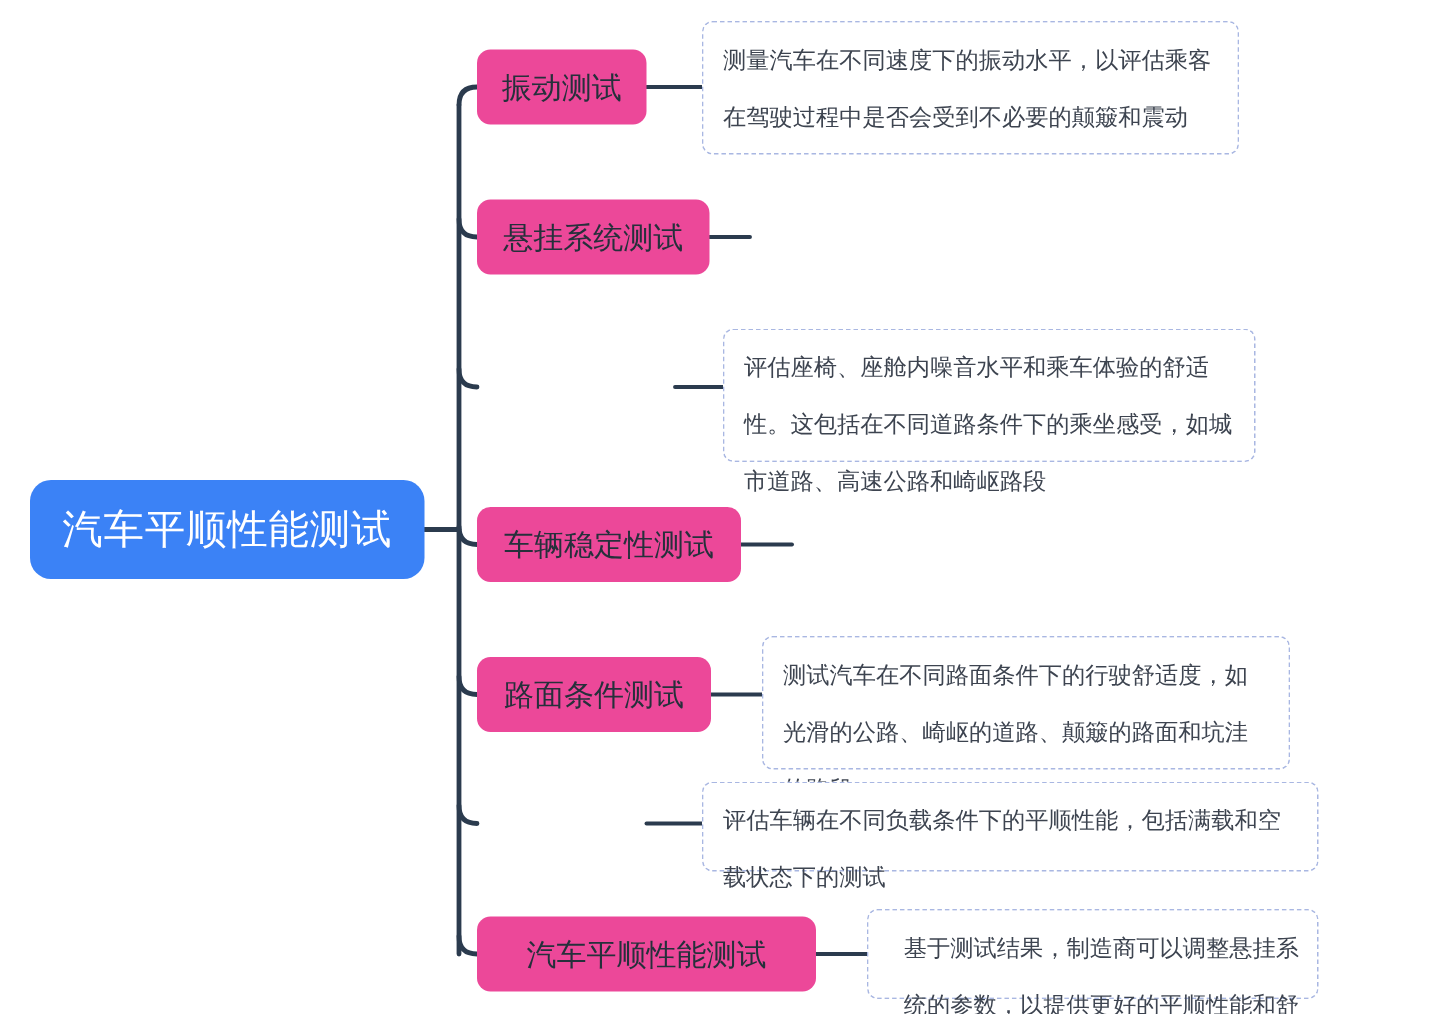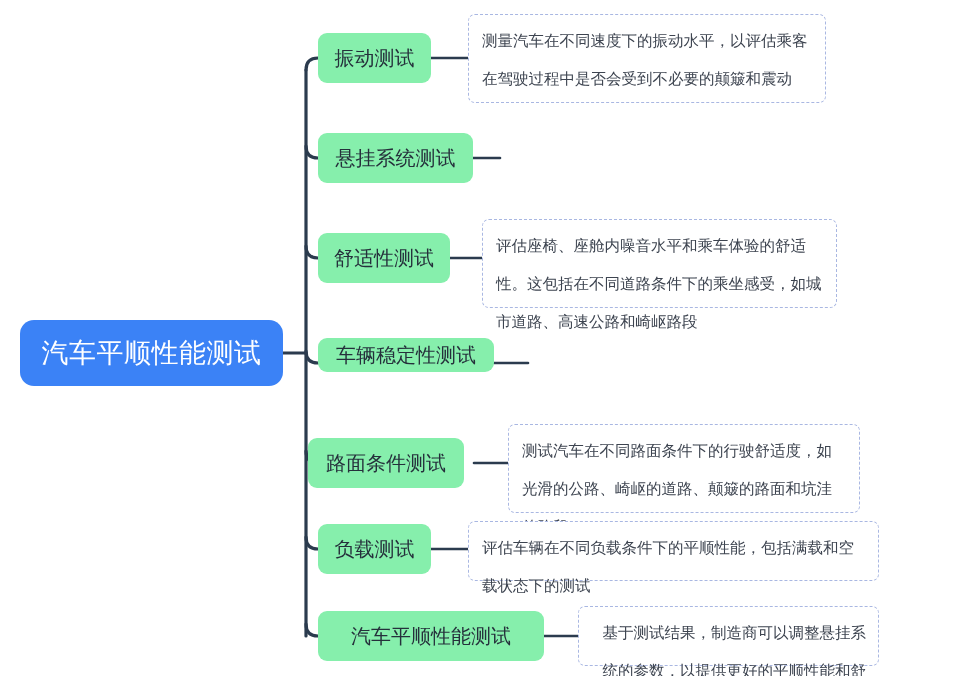--- a/index.html
+++ b/index.html
@@ -40,21 +40,21 @@
     white-space: nowrap;
     box-sizing: border-box;
     padding: 0 16px;
     text-align: right;
   }
   .branch-node {
     position: absolute;
     display: flex;
     align-items: center;
     justify-content: center;
-    background: #86efac;
+    background: #ec4899;
     color: #25303b;
     border-radius: 9px;
     font-size: 20px;
     white-space: nowrap;
     box-sizing: border-box;
     padding: 0 16px;
   }
   .desc-box {
     position: absolute;
     box-sizing: border-box;
@@ -104,41 +104,35 @@
     <span>振动测试</span>
   </div>
   <div class="desc-box" style="left:468px; top:14px; width:358px; height:89px;">
     <span>测量汽车在不同速度下的振动水平，以评估乘客在驾驶过程中是否会受到不必要的颠簸和震动</span>
   </div>
 
   <div class="branch-node" style="left:318px; top:133px; width:155px; height:50px;">
     <span>悬挂系统测试</span>
   </div>
 
-  <div class="branch-node" style="left:318px; top:233px; width:132px; height:50px;">
-    <span>舒适性测试</span>
-  </div>
   <div class="desc-box" style="left:482px; top:219px; width:355px; height:89px;">
     <span>评估座椅、座舱内噪音水平和乘车体验的舒适性。这包括在不同道路条件下的乘坐感受，如城市道路、高速公路和崎岖路段</span>
   </div>
 
-  <div class="branch-node" style="left:318px; top:338px; width:176px; height:34px;">
+  <div class="branch-node" style="left:318px; top:338px; width:176px; height:50px;">
     <span>车辆稳定性测试</span>
   </div>
 
-  <div class="branch-node" style="left:308px; top:438px; width:156px; height:50px;">
+  <div class="branch-node" style="left:318px; top:438px; width:156px; height:50px;">
     <span>路面条件测试</span>
   </div>
   <div class="desc-box" style="left:508px; top:424px; width:352px; height:89px;">
     <span>测试汽车在不同路面条件下的行驶舒适度，如光滑的公路、崎岖的道路、颠簸的路面和坑洼的路段</span>
   </div>
 
-  <div class="branch-node" style="left:318px; top:524px; width:113px; height:50px;">
-    <span>负载测试</span>
-  </div>
   <div class="desc-box" style="left:468px; top:521px; width:411px; height:60px;">
     <span>评估车辆在不同负载条件下的平顺性能，包括满载和空载状态下的测试</span>
   </div>
 
   <div class="branch-node" style="left:318px; top:611px; width:226px; height:50px;">
     <span>汽车平顺性能测试</span>
   </div>
   <div class="desc-box" style="left:578px; top:606px; width:301px; height:60px;text-align:right;">
     <span>基于测试结果，制造商可以调整悬挂系统的参数，以提供更好的平顺性能和舒适性</span>
   </div>

